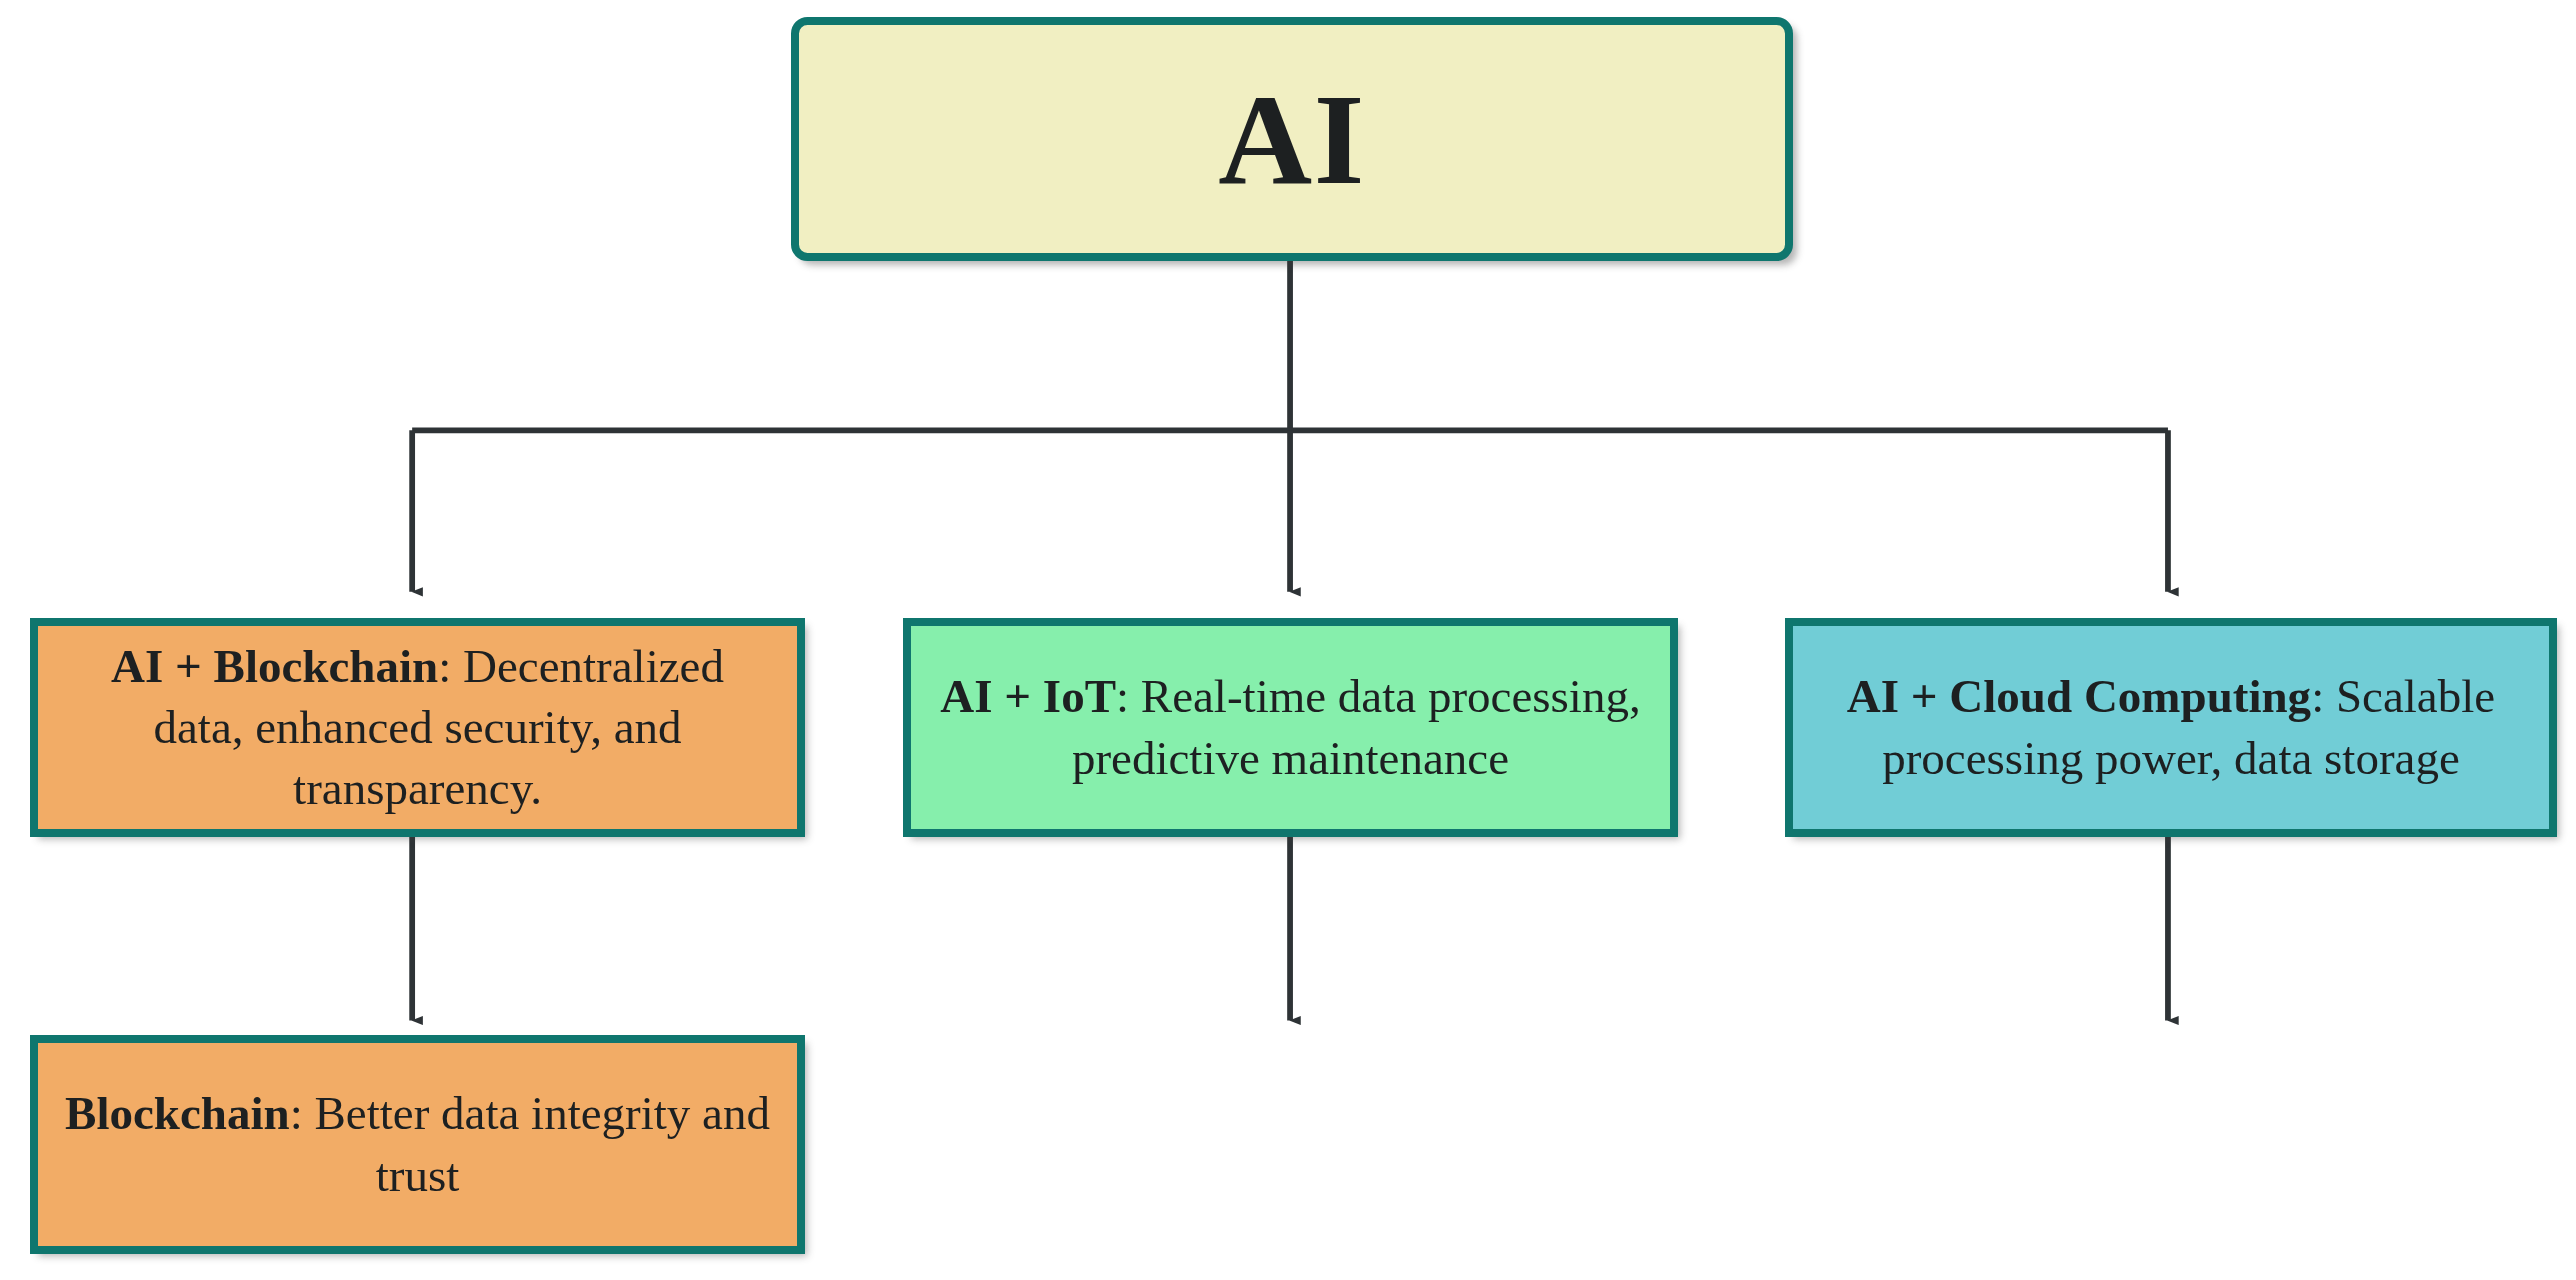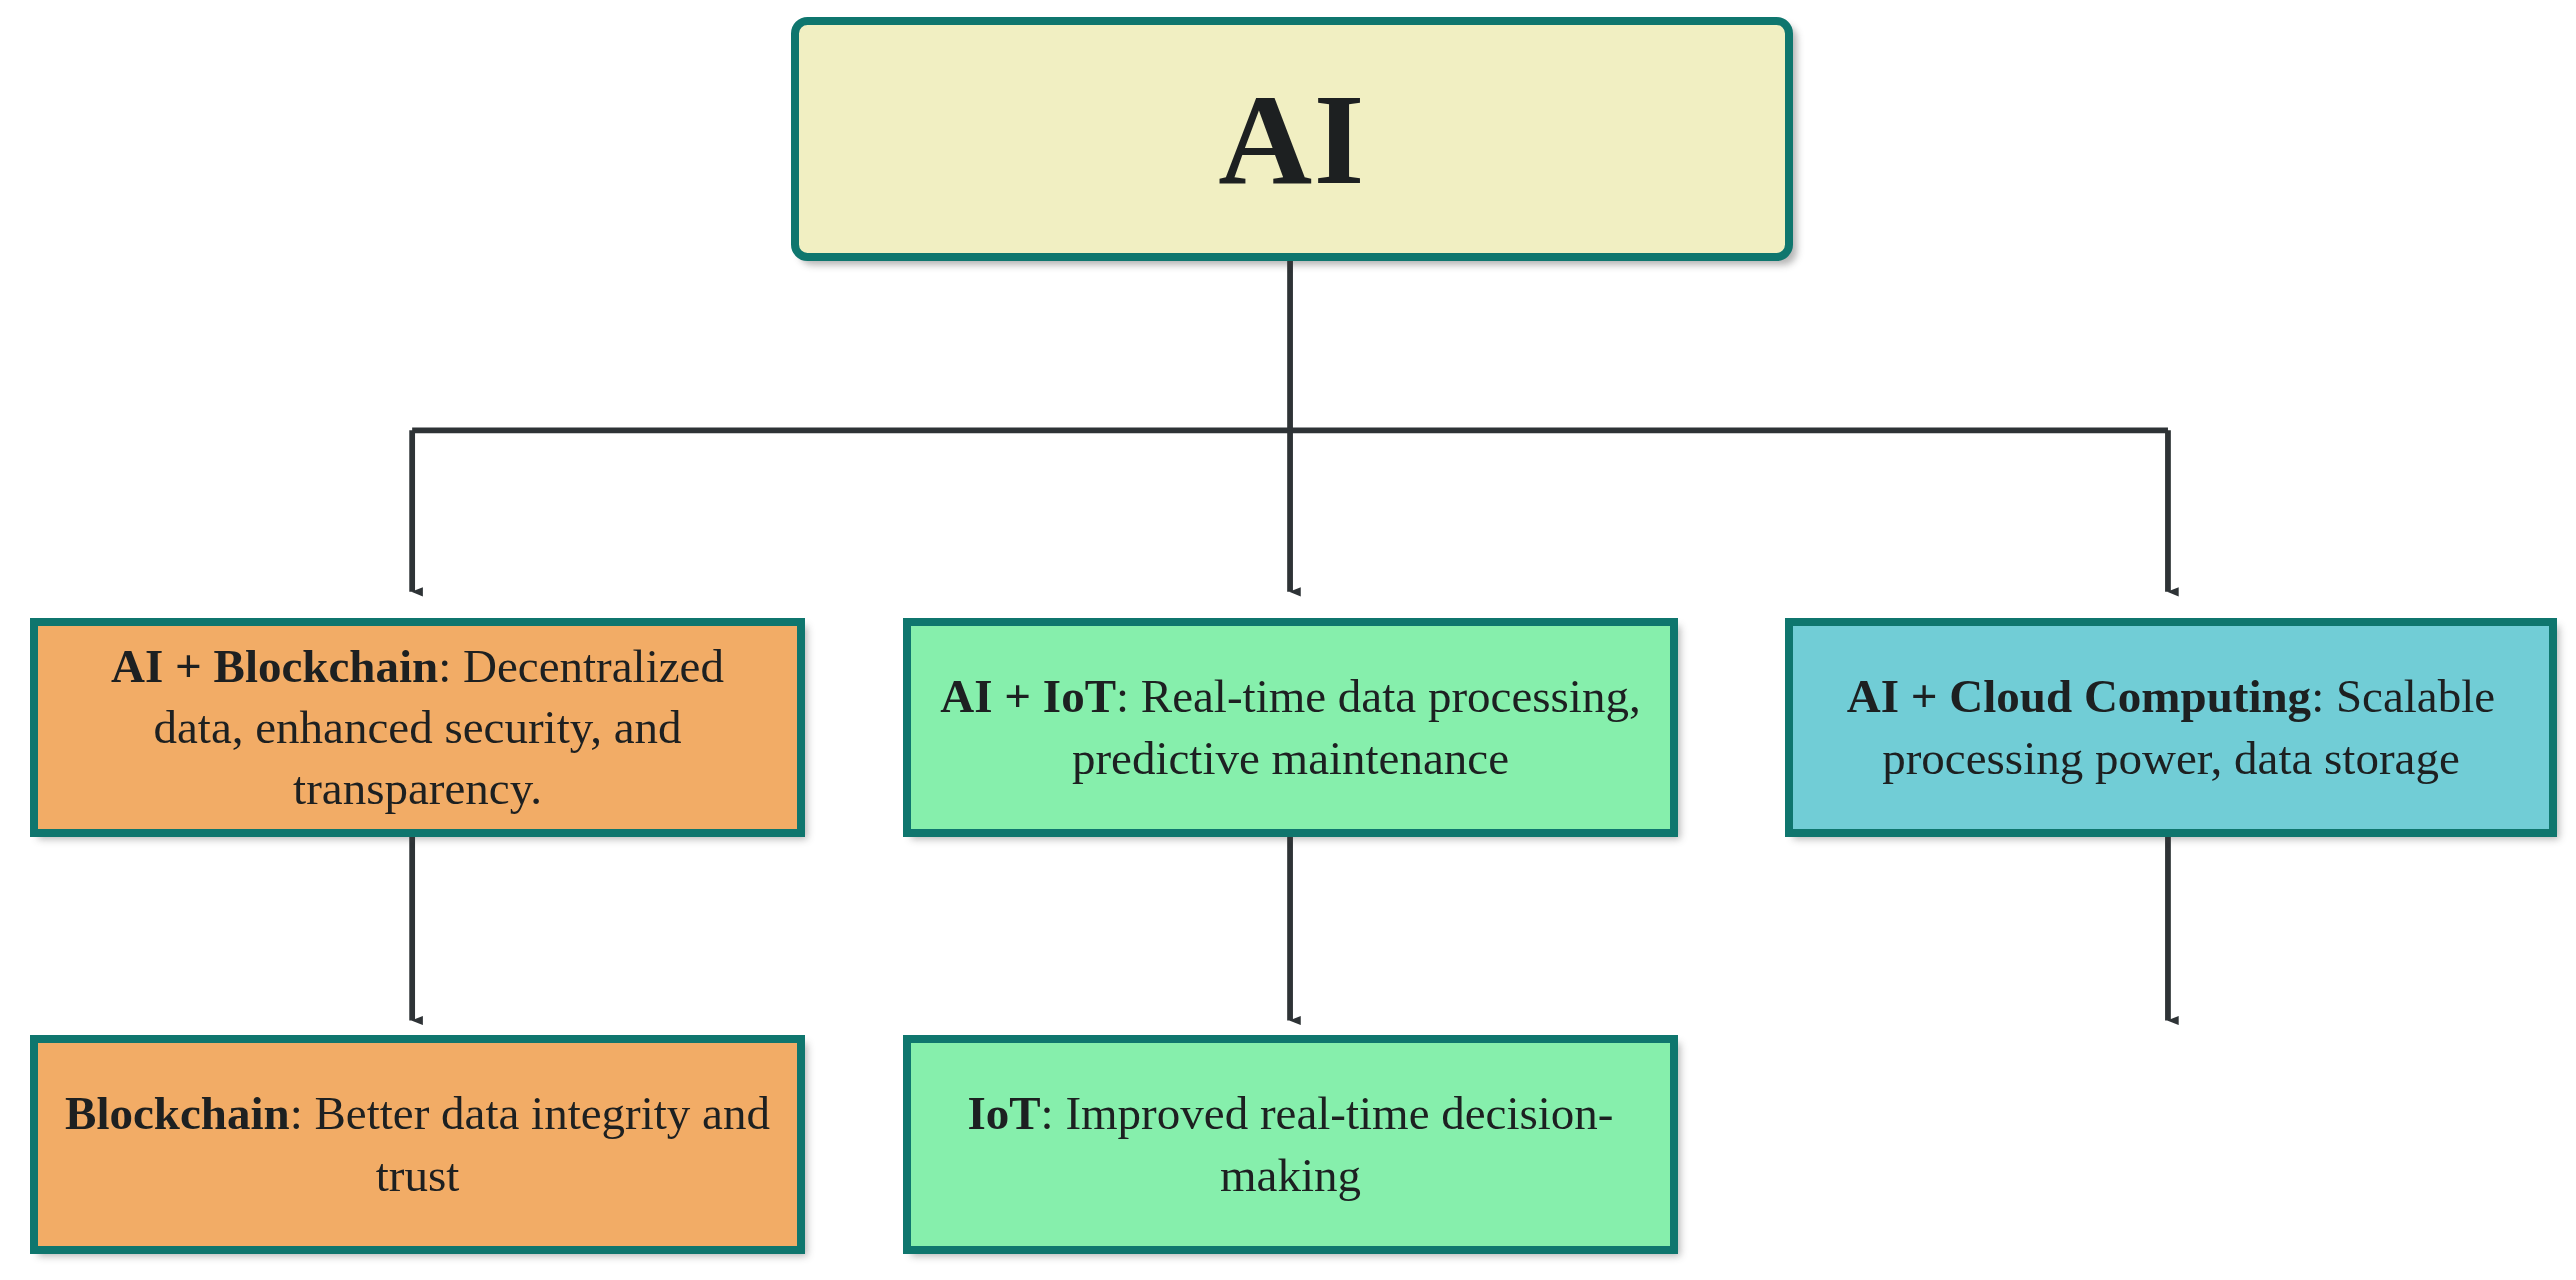--- a/index.html
+++ b/index.html
@@ -152,21 +152,16 @@
       <span class="lead">AI + Cloud Computing</span><span>: </span><span>Scalable processing power, data storage</span>
     </span>
   </div>
 
   <div class="node row-bottom col-left fill-orange">
     <span class="node-text">
       <span class="lead">Blockchain</span><span>: </span><span>Better data integrity and trust</span>
     </span>
   </div>
 
-  <div class="node row-bottom col-center fill-pink">
-    <span class="node-text">
-      <span class="lead">IoT</span><span>: </span><span>Improved real-time decision-making</span>
-    </span>
-  </div>
 
 
 </div>
 
 
 </body></html>

